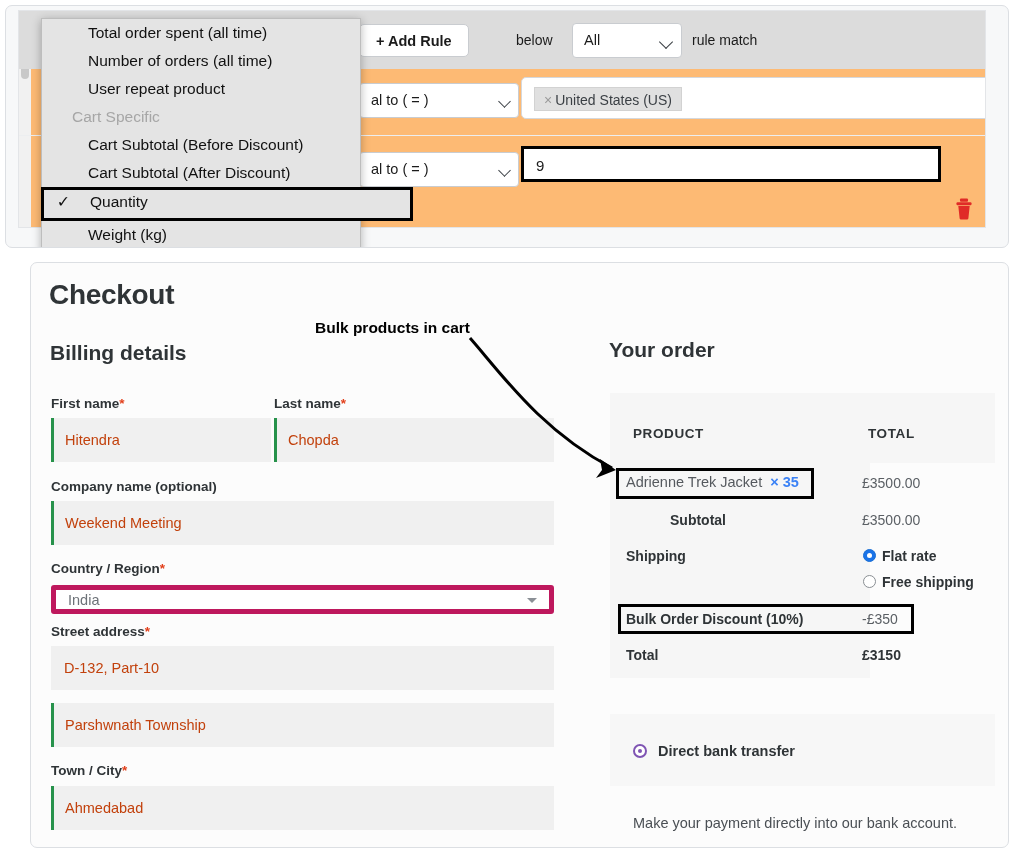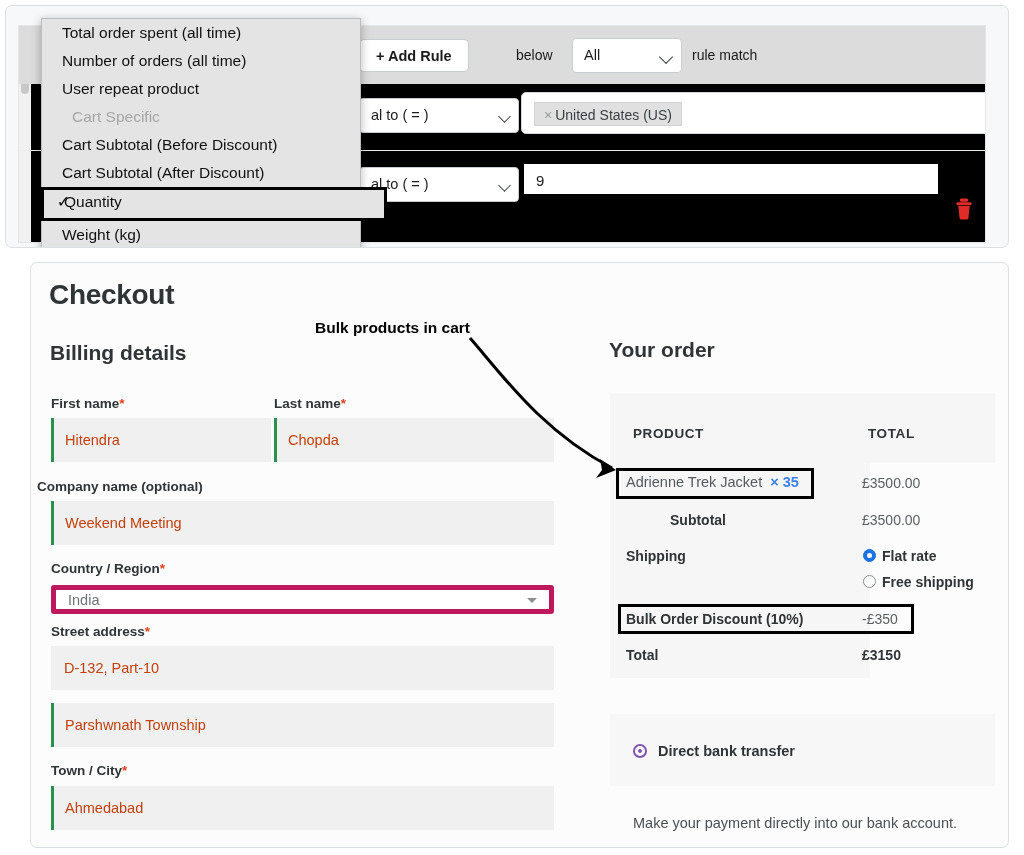--- a/index.html
+++ b/index.html
@@ -12,22 +12,22 @@
   }
   .page{position:relative;width:1024px;height:855px;}
 
   
   .rules-panel{
     position:absolute;left:5px;top:5px;width:1004px;height:243px;
     background:#f7f8f9;border:1px solid #dcdfe3;border-radius:7px;
     box-sizing:border-box;overflow:hidden;
   }
   .rules-inner{
-    position:absolute;left:12px;top:19px;width:968px;height:218px;
-    background:#000000;border:1px solid #e3e5e8;box-sizing:border-box;
+    position:absolute;left:12px;top:4px;width:968px;height:218px;
+    background:#fdba74;border:1px solid #e3e5e8;box-sizing:border-box;
     overflow:hidden;
   }
   .rules-header{
     position:absolute;left:0;top:0;width:100%;height:58px;
     background:#dcdcdc;box-sizing:border-box;
   }
   .add-rule-btn{
     position:absolute;left:340px;top:13px;height:33px;
     padding:0 16px;line-height:33px;
     background:#fff;border:1px solid #c9ccd0;border-radius:5px;
@@ -105,21 +105,21 @@
 
   
   .dropdown{
     position:absolute;left:35px;top:12px;width:320px;height:235px;
     background:#e4e4e4;border:1px solid #bdbdbd;
     box-shadow:0 2px 9px rgba(0,0,0,.28);
     box-sizing:border-box;z-index:40;
   }
   .dd-item{
     position:relative;height:28px;line-height:28px;
-    padding-left:20px;font-size:15.5px;color:#111;
+    padding-left:46px;font-size:15.5px;color:#111;
     white-space:nowrap;cursor:pointer;
   }
   .dd-group{
     position:relative;height:28px;line-height:28px;
     padding-left:30px;font-size:15.5px;color:#a6a6a6;
     white-space:nowrap;cursor:default;
   }
   .dd-item.selected{
     border:3px solid #000;background:#e4e4e4;
     height:28px;line-height:23px;box-sizing:content-box;
@@ -344,21 +344,21 @@
     <span class="fv">Hitendra</span>
   </div>
 
   <div class="fld-label" style="left:274px;top:396px;">
     <span>Last name</span><span class="req">*</span>
   </div>
   <div class="fld green" style="left:274px;top:418px;width:280px;height:44px;">
     <span class="fv">Chopda</span>
   </div>
 
-  <div class="fld-label" style="left:37px;top:479px;">Company name (optional)</div>
+  <div class="fld-label" style="left:51px;top:479px;">Company name (optional)</div>
   <div class="fld green" style="left:51px;top:501px;width:503px;height:44px;">
     <span class="fv">Weekend Meeting</span>
   </div>
 
   <div class="fld-label" style="left:51px;top:561px;">
     <span>Country / Region</span><span class="req">*</span>
   </div>
   <div class="sel-country" style="left:51px;top:585px;width:503px;height:29px;">
     <span class="fv">India</span>
     <span class="caret-dn"></span>

